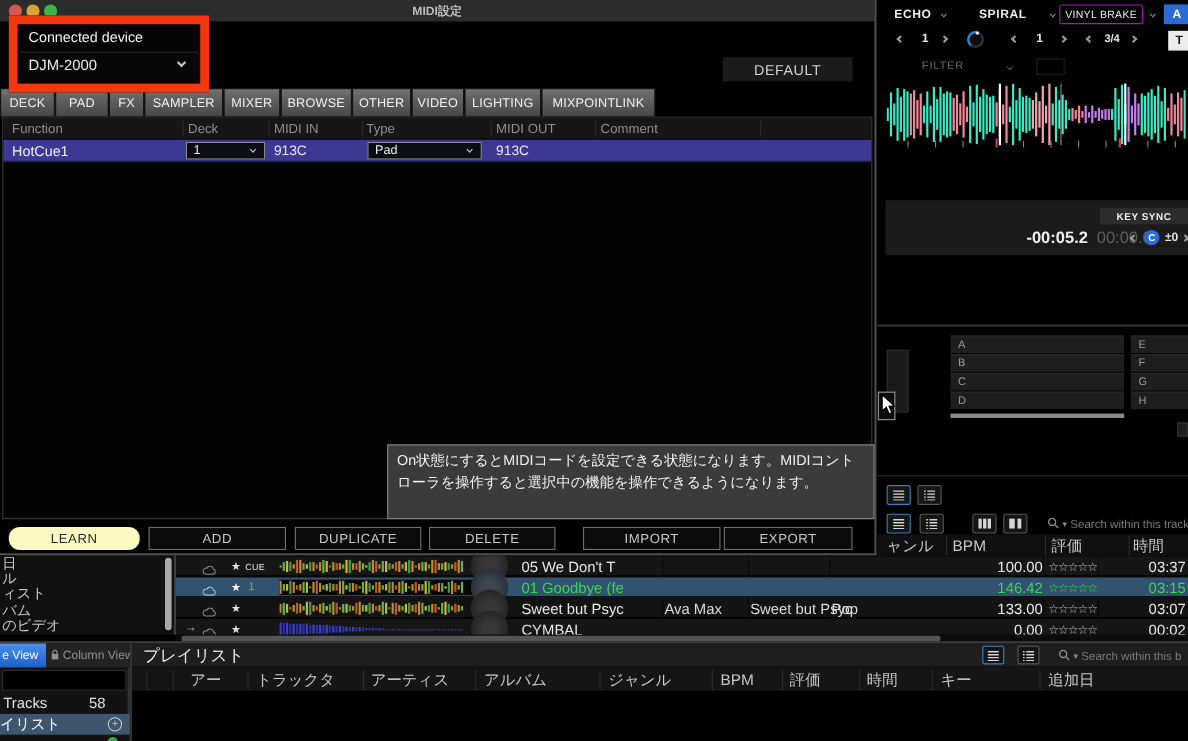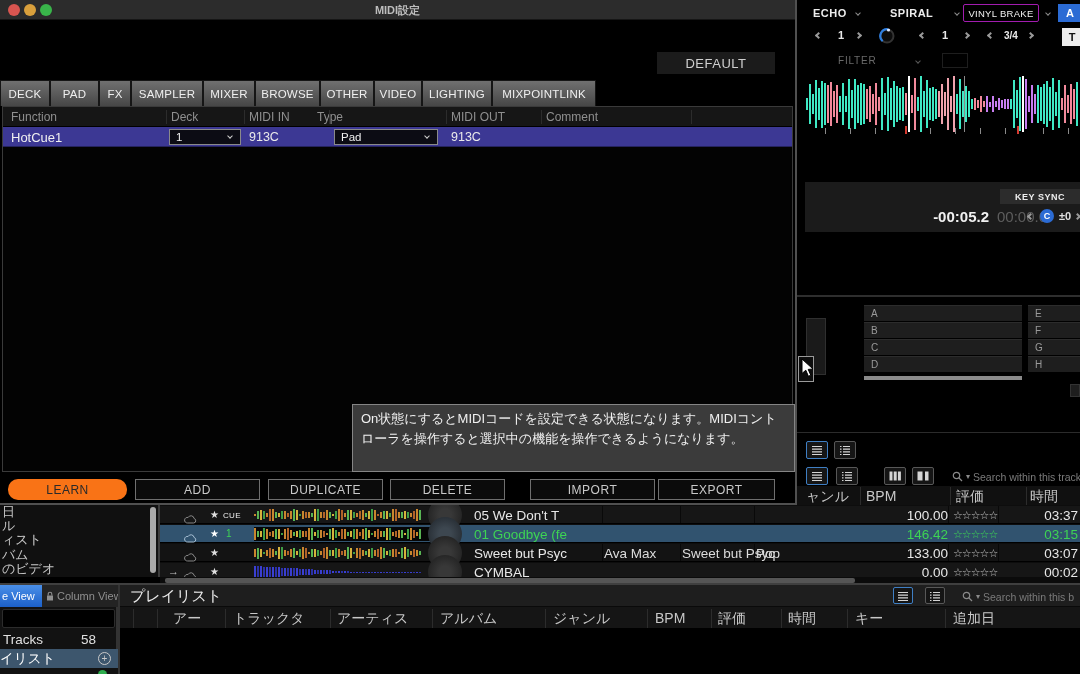--- a/index.html
+++ b/index.html
@@ -78,21 +78,21 @@
         <span>MIXPOINTLINK</span>
       </div>
   </div>
 
   <div class="abs" style="left:2px;top:106px;width:791px;height:366px;background:#030303;border:1px solid #3a3a3a">
 
     <div class="abs" style="left:0;top:0;width:789px;height:20px;background:#161616;border-bottom:1px solid #000;font-size:12px;color:#8f8f8f">
       <span class="abs" style="left:8px;top:3px">Function</span>
       <span class="abs" style="left:168px;top:3px">Deck</span>
       <span class="abs" style="left:246px;top:3px">MIDI IN</span>
-      <span class="abs" style="left:314px;top:3px">Type</span>
+      <span class="abs" style="left:330px;top:3px">Type</span>
       <span class="abs" style="left:448px;top:3px">MIDI OUT</span>
       <span class="abs" style="left:543px;top:3px">Comment</span>
       <span class="abs sep" style="left:163px;top:3px;width:1px;height:14px"></span>
       <span class="abs sep" style="left:241px;top:3px;width:1px;height:14px"></span>
       <span class="abs sep" style="left:326px;top:3px;width:1px;height:14px"></span>
       <span class="abs sep" style="left:443px;top:3px;width:1px;height:14px"></span>
       <span class="abs sep" style="left:538px;top:3px;width:1px;height:14px"></span>
       <span class="abs sep" style="left:688px;top:3px;width:1px;height:14px"></span>
     </div>
 
@@ -109,39 +109,46 @@
       </div>
       <span class="abs" style="left:448px;top:3px;font-size:12.5px;color:#eaeaea">913C</span>
       <span class="abs" style="left:543px;top:3px;font-size:12.5px;color:#eaeaea"></span>
     </div>
   </div>
 
   <div class="abs" style="left:352px;top:404px;width:443px;height:68px;background:#3b3b3b;border:1px solid #858585;padding:4px 8px;font-size:13px;line-height:1.52;color:#f0f0f0">
     <span><span>On状態にするとMIDIコードを設定できる状態になります。</span><span>MIDIコントローラを操作すると選択中の機能を操作できるようになります。</span></span>
   </div>
 
-  <div class="abs flexc" style="left:8px;top:479px;width:119px;height:21px;background:#f97316;border-radius:10px;color:#2a2a2a;font-size:12px;letter-spacing:.5px">
+  <div class="abs flexc" style="left:8px;top:479px;width:119px;height:21px;background:#fef9c3;border-radius:10px;color:#2a2a2a;font-size:12px;letter-spacing:.5px">
     <span>LEARN</span>
     </div>
   <div class="abs btn-dark" style="left:135px;top:479px;width:125px;height:21px">
       <span>ADD</span>
     </div>
   <div class="abs btn-dark" style="left:268px;top:479px;width:115px;height:21px">
       <span>DUPLICATE</span>
     </div>
   <div class="abs btn-dark" style="left:390px;top:479px;width:115px;height:21px">
       <span>DELETE</span>
     </div>
   <div class="abs btn-dark" style="left:530px;top:479px;width:125px;height:21px">
       <span>IMPORT</span>
     </div>
   <div class="abs btn-dark" style="left:658px;top:479px;width:117px;height:21px">
       <span>EXPORT</span>
     </div>
 
+  <div class="abs" style="left:8px;top:14px;width:182px;height:70px;border:8px solid #f2380c;z-index:60;background:#050505">
+    <span class="abs" style="left:10px;top:4px;font-size:13px;color:#f2f2f2">Connected device</span>
+    <div class="abs" style="left:2px;top:25px;width:162px;height:24px;background:#070707;border-top:1px solid #242424">
+      <span class="abs" style="left:8px;top:4px;font-size:13.5px;color:#ededed">DJM-2000</span>
+      <span class="chev abs" style="left:144px;top:6px"></span>
+    </div>
+  </div>
 
   <div class="abs" style="left:797px;top:0;width:283px;height:505px;background:#000"></div>
 
   <span class="abs" style="left:813px;top:7px;font-size:11px;font-weight:bold;color:#ececec;letter-spacing:.5px">ECHO</span>
   <span class="chev sm abs" style="left:856px;top:11px"></span>
   <span class="abs" style="left:890px;top:7px;font-size:11px;font-weight:bold;color:#ececec;letter-spacing:.5px">SPIRAL</span>
   <span class="chev sm abs" style="left:955px;top:11px"></span>
   <div class="abs flexc" style="left:963px;top:4px;width:76px;height:18px;border:1px solid #a21caf;border-radius:2px;font-size:9.5px;color:#f0f0f0;letter-spacing:.3px">
     <span>VINYL BRAKE</span>
     </div>

